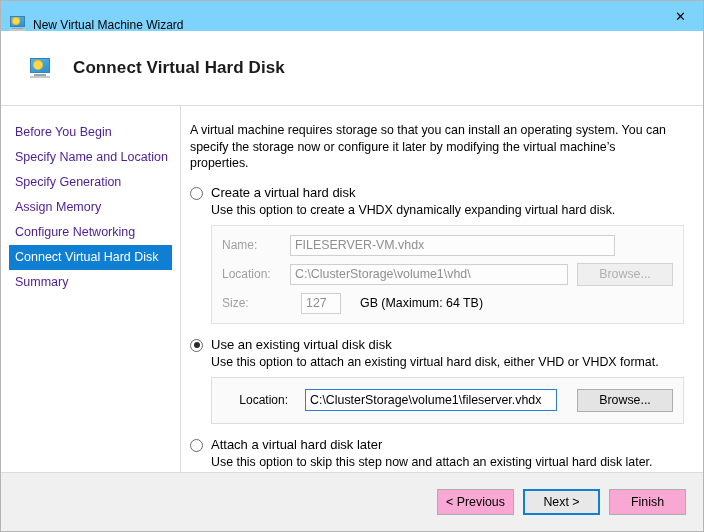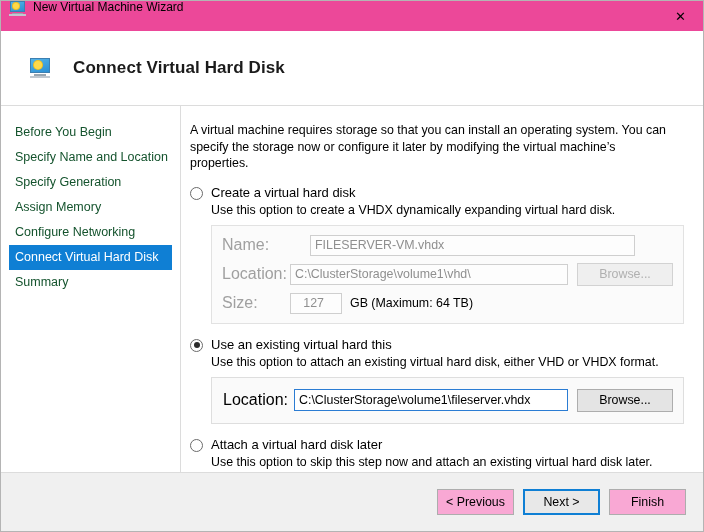--- a/index.html
+++ b/index.html
@@ -25,23 +25,23 @@
     border: 1px solid #b4b4b4;
     background: #ffffff;
     display: flex;
     flex-direction: column;
   }
 
   
   .titlebar {
     height: 30px;
     min-height: 30px;
-    background: #ec4899;
-    display: flex;
-    align-items: flex-start;
+    background: #7dd3fc;
+    display: flex;
+    align-items: flex-end;
     padding-left: 8px;
     position: relative;
   }
   .titlebar-icon {
     width: 17px;
     height: 15px;
     margin-right: 7px;
     position: relative;
     flex: none;
   }
@@ -151,21 +151,21 @@
     padding-top: 14px;
     border-right: 1px solid #dcdcdc;
     background: #ffffff;
   }
   .nav-item {
     height: 25px;
     line-height: 25px;
     padding-left: 14px;
     margin-right: 8px;
     font-size: 12.5px;
-    color: #14532d;
+    color: #4c1d95;
     white-space: nowrap;
     overflow: hidden;
   }
   .nav-item.selected {
     background: #0f7fd4;
     color: #ffffff;
     margin-left: 8px;
     padding-left: 6px;
   }
 
@@ -239,26 +239,26 @@
     border-color: #dedede;
     background: #fafafa;
     padding: 11px 10px 11px 10px;
   }
 
   .field-row {
     display: flex;
     align-items: center;
     margin-bottom: 7px;
   }
-  .field-row:last-child { margin-bottom: 0; }
+  .field-row:last-child { margin-bottom: 0; gap: 11px; }
 
   .field-label {
     width: 62px;
     min-width: 62px;
-    font-size: 16px;
+    font-size: 12px;
     color: #a0a0a0;
     text-align: left;
     padding-right: 6px;
   }
   .field-label.enabled { color: #000000; }
   .field-label.right {
     text-align: right;
     width: 66px;
     min-width: 66px;
   }
@@ -276,26 +276,26 @@
     overflow: hidden;
   }
   .textbox.enabled {
     border: 1px solid #2b7cd3;
     background: #ffffff;
     color: #000000;
     height: 22px;
     line-height: 20px;
   }
   .textbox.num {
-    width: 52px;
+    width: 40px;
     text-align: right;
     padding-right: 17px;
   }
 
-  .tb-name { width: 325px; margin-left: 20px; }
+  .tb-name { width: 325px; }
   .tb-loc  { width: 325px; }
   .tb-loc-active { flex: 1; min-width: 0; }
 
   .size-suffix {
     font-size: 12.4px;
     color: #000000;
     margin-left: 8px;
     white-space: nowrap;
   }
 
@@ -413,21 +413,21 @@
         </div>
         <div class="field-row">
           <span class="field-label">Size:</span>
           <span class="textbox num">127</span>
           <span class="size-suffix">GB (Maximum: 64 TB)</span>
         </div>
       </div>
 
       <div class="radio-row">
         <span class="radio checked"></span>
-        <span class="radio-label">Use an existing virtual hard this</span>
+        <span class="radio-label">Use an existing virtual disk disk</span>
       </div>
       <div class="sub-text">Use this option to attach an existing virtual hard disk, either VHD or VHDX format.</div>
 
       <div class="groupbox active">
         <div class="field-row">
           <span class="field-label enabled right">Location:</span>
           <span class="textbox enabled tb-loc-active">C:\ClusterStorage\volume1\fileserver.vhdx</span>
           <span class="browse-btn enabled">Browse...</span>
         </div>
       </div>

